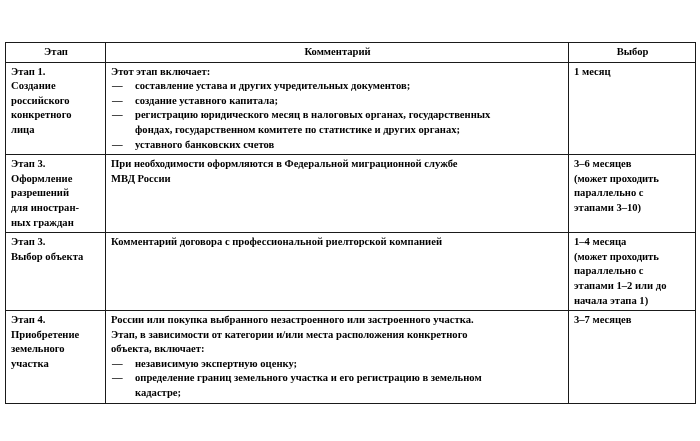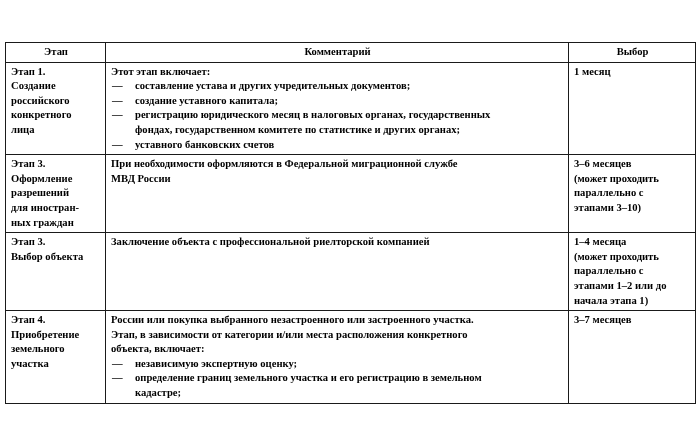--- a/index.html
+++ b/index.html
@@ -171,21 +171,21 @@
           </tr>
           <tr>
             <td>
               <div class="cell-lines">
                 <div>Этап 3.</div>
                 <div>Выбор объекта</div>
               </div>
             </td>
             <td>
               <div class="cell-lines">
-                <div class="plain-line">Заключение объекта с профессиональной риелторской компанией</div>
+                <div class="plain-line">Комментарий договора с профессиональной риелторской компанией</div>
               </div>
             </td>
             <td>
               <div class="cell-lines">
                 <div>1–4 месяца</div>
                 <div>(может проходить</div>
                 <div>параллельно с</div>
                 <div>этапами 1–2 или до</div>
                 <div>начала этапа 1)</div>
               </div>

